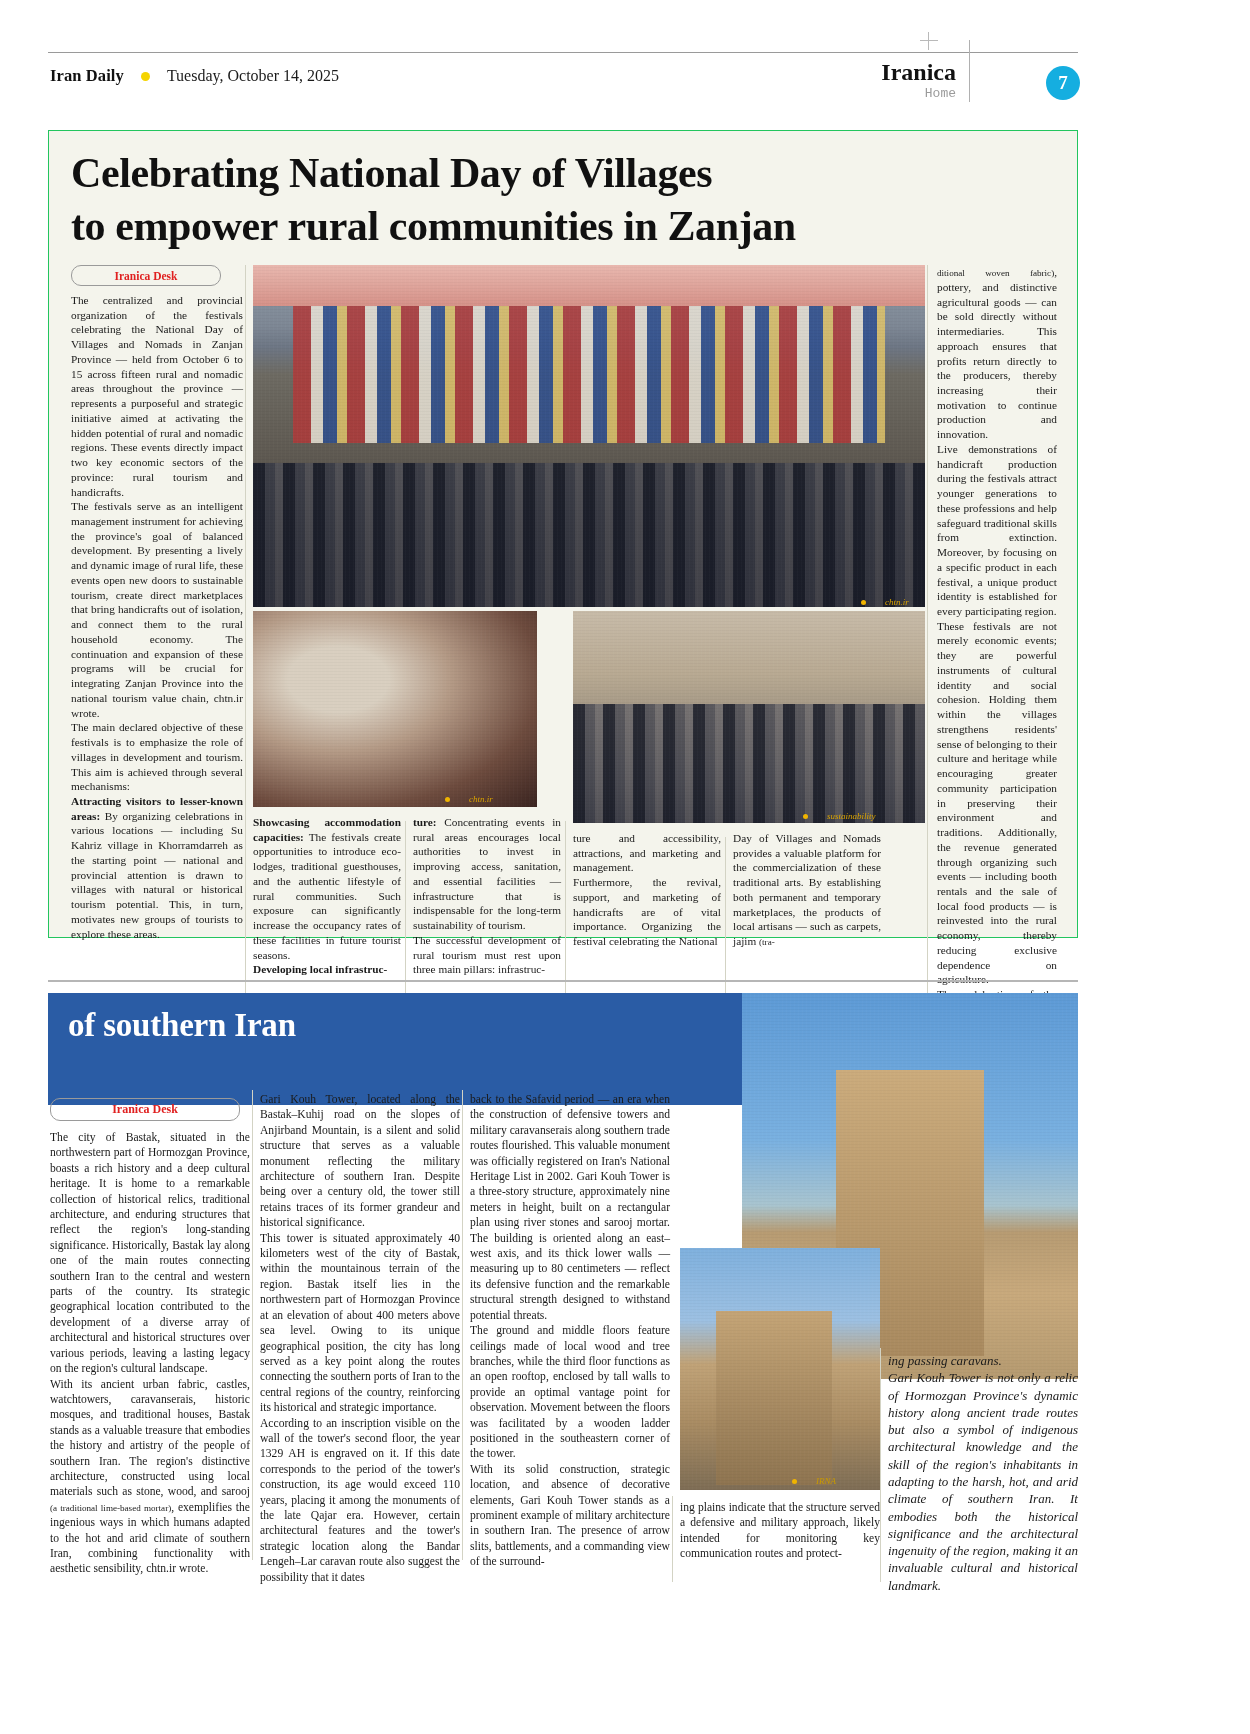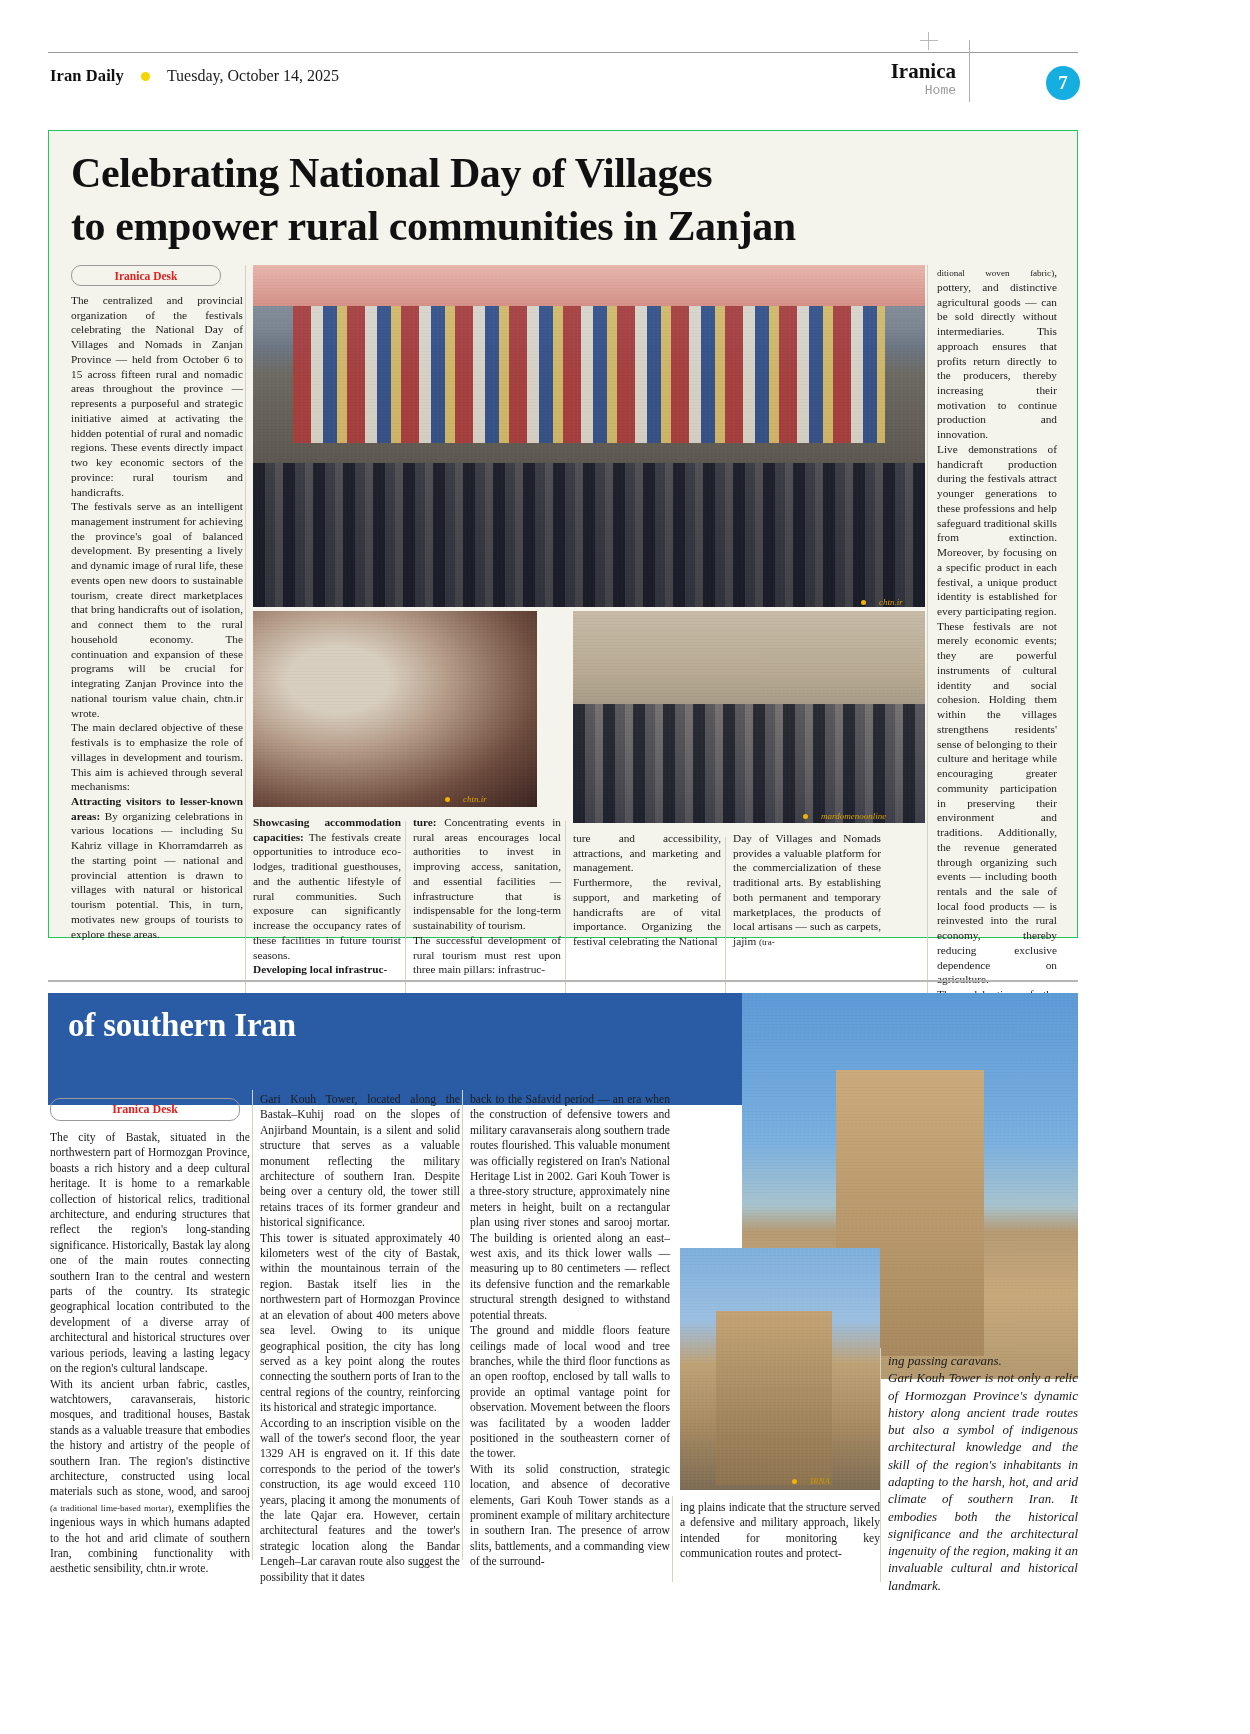--- a/index.html
+++ b/index.html
@@ -12,21 +12,21 @@
 
   
   .header{position:absolute;left:48px;top:52px;width:1030px;height:58px;}
   .header .rule{position:absolute;left:0;top:0;width:1030px;height:1px;background:#9a9a9a;}
   .masthead{position:absolute;left:2px;top:14px;display:flex;align-items:center;gap:14px;}
   .masthead .brand{font-family:"Liberation Serif",serif;font-weight:bold;font-size:16.5px;letter-spacing:.1px;color:#111;}
   .masthead .dot{width:9px;height:9px;border-radius:50%;background:#f5d400;display:inline-block;margin:0 3px;}
   .masthead .date{font-family:"Liberation Serif",serif;font-size:16px;color:#1b1b1b;}
 
   .section-wrap{position:absolute;right:122px;top:8px;text-align:right;}
-  .section-name{font-family:"Liberation Serif",serif;font-weight:bold;font-size:21px;color:#111;line-height:1.05;}
+  .section-name{font-family:"Liberation Serif",serif;font-weight:bold;font-size:24px;color:#111;line-height:1.05;}
   .section-sub{font-family:Liberation Mono, monospace;font-size:13px;color:#9b9b9b;line-height:1.2;margin-top:1px;}
   .vdiv{position:absolute;right:108px;top:-12px;width:1px;height:62px;background:#b0b0b0;}
   .pagenum{position:absolute;right:-2px;top:14px;width:34px;height:34px;border-radius:50%;background:#15aee0;color:#fff;
     font-family:"Liberation Serif",serif;font-weight:bold;font-size:19px;display:flex;align-items:center;justify-content:center;}
 
   
   .art1{position:absolute;left:48px;top:130px;width:1030px;height:808px;background:#f4f4ec;border:1px solid #22c55e;box-sizing:border-box;}
   .art1 .headline{position:absolute;left:22px;top:16px;width:980px;
     font-family:"Liberation Serif",serif;font-weight:bold;font-size:42px;line-height:1.26;letter-spacing:-.4px;color:#111;}
   .art1 .headline div{white-space:nowrap;}
@@ -37,21 +37,21 @@
   .col{position:absolute;font-family:"Liberation Serif",serif;font-size:11.3px;line-height:1.305;color:#1a1a1a;text-align:justify;}
   .col p{margin:0;}
   .col b{font-weight:bold;}
   .col .small{font-size:9.1px;}
 
   
   .vrule{position:absolute;width:1px;background:#d3d3c4;}
 
   
   .photo{position:absolute;overflow:hidden;background:#cfcfcf;}
-  .credit{position:absolute;font-family:"Liberation Serif",serif;font-style:italic;font-size:9px;color:#d8a200;display:flex;align-items:center;gap:13px;}
+  .credit{position:absolute;font-family:"Liberation Serif",serif;font-style:italic;font-size:9px;color:#d8a200;display:flex;align-items:center;gap:19px;}
   .credit .cdot{width:5px;height:5px;border-radius:50%;background:#f0b400;display:inline-block;}
   .credit.onwhite{color:#c99a00;}
 
   
   .middiv{position:absolute;left:48px;top:980px;width:1030px;height:2px;background:#b6b6b6;}
 
   
   .art2band{position:absolute;left:48px;top:993px;width:1030px;height:112px;background:#2a5ca5;}
   .art2band .hl{position:absolute;left:20px;top:10px;width:760px;color:#ffffff;
     font-family:"Liberation Serif",serif;font-weight:bold;font-size:33px;line-height:1.34;letter-spacing:-.2px;}
@@ -146,21 +146,21 @@
     <span class="cdot"></span>
     <span>chtn.ir</span>
   </div>
 
   <div class="photo ph-crowd" style="left:524px;top:480px;width:352px;height:212px;">
     <div class="figs" style="height:56%;"></div>
     <div class="grain"></div>
   </div>
   <div class="credit" style="left:754px;top:680px;">
     <span class="cdot"></span>
-    <span>mardomenoonline</span>
+    <span>sustainability</span>
   </div>
 
   <div class="col" style="left:204px;top:684px;width:148px;">
     <p><b>Showcasing accommodation capacities:</b><span> The festivals create opportunities to introduce eco-lodges, traditional guesthouses, and the authentic lifestyle of rural communities. Such exposure can significantly increase the occupancy rates of these facilities in future tourist seasons.</span></p>
     <p><b>Developing local infrastruc-</b></p>
   </div>
 
   <div class="col" style="left:364px;top:684px;width:148px;">
     <p><b>ture:</b><span> Concentrating events in rural areas encourages local authorities to invest in improving access, sanitation, and essential facilities — infrastructure that is indispensable for the long-term sustainability of tourism.</span></p>
     <p>The successful development of rural tourism must rest upon three main pillars: infrastruc-</p>

